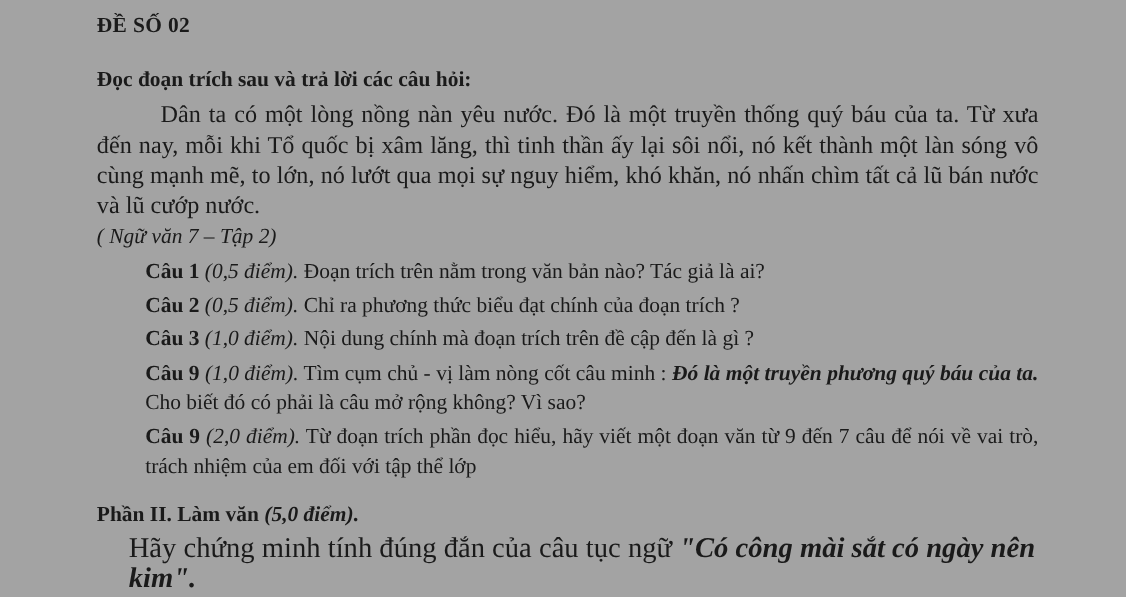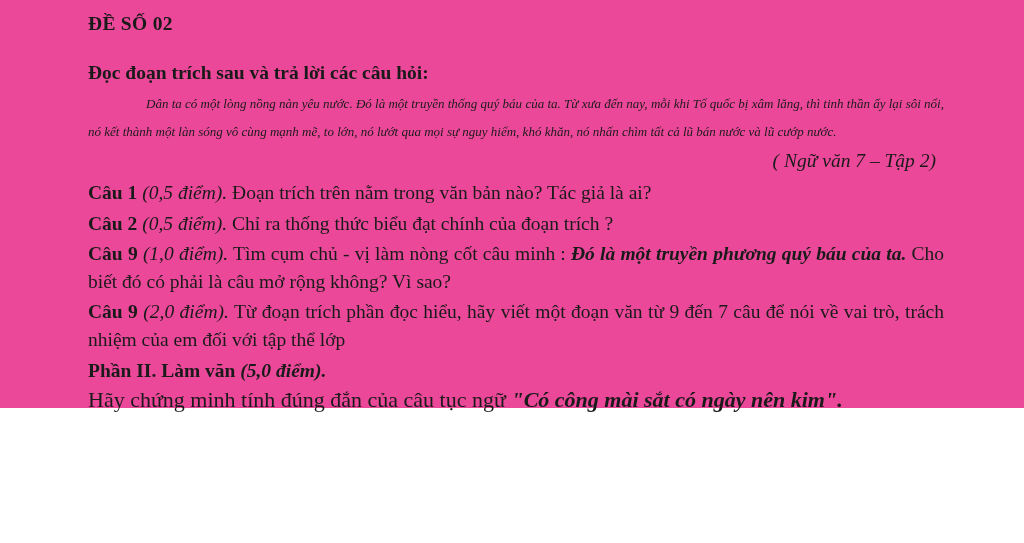--- a/index.html
+++ b/index.html
@@ -10,88 +10,88 @@
   body {
     width: 1024px;
     height: 543px;
     overflow: hidden;
     font-family: "Liberation Serif", serif;
     color: #1a1a1a;
   }
   .page {
     position: relative;
     width: 1024px;
-    height: 408px;
-    background: #ec4899;
+    height: 543px;
+    background: #a3a3a3;
   }
   .doc {
     position: absolute;
     left: 88px;
     top: 10px;
     width: 856px;
   }
   .title {
     font-weight: bold;
     font-size: 19.5px;
     line-height: 28px;
     letter-spacing: 0.3px;
   }
   .subtitle {
     font-weight: bold;
     font-size: 19.5px;
     line-height: 30px;
     margin-top: 20px;
   }
   .passage {
-    font-style: italic;
-    font-size: 13px;
+    font-size: 22px;
     line-height: 27.5px;
     text-align: justify;
     text-justify: inter-word;
     margin-top: 2px;
   }
   .passage .indent {
     display: inline-block;
     width: 58px;
   }
   .source {
     font-style: italic;
     font-size: 19.5px;
-    text-align: right;
     line-height: 30px;
     padding-right: 8px;
     margin-top: 1px;
   }
   .q {
     font-size: 19.5px;
     line-height: 27.5px;
     text-align: justify;
     margin-top: 3px;
+    margin-left: 44px;
   }
   .q b {
     font-weight: bold;
   }
   .q i {
     font-style: italic;
   }
   .q .bi {
     font-weight: bold;
     font-style: italic;
   }
   .sec {
     font-size: 19.5px;
     line-height: 28px;
-    margin-top: 4px;
+    margin-top: 16px;
   }
   .sec b { font-weight: bold; }
   .sec .bi { font-weight: bold; font-style: italic; }
   .final {
-    font-size: 22px;
+    font-size: 26px;
     line-height: 28px;
     margin-top: 1px;
+    margin-left: 29px;
   }
   .final .bi { font-weight: bold; font-style: italic; }
 </style>
 </head>
 <body>
 
 <div class="page">
   <div class="doc">
 
     <div class="title">ĐỀ SỐ 02</div>
@@ -104,23 +104,28 @@
 
     <div class="q">
       <b>Câu 1</b>
       <i>(0,5 điểm).</i>
       <span>Đoạn trích trên nằm trong văn bản nào? Tác giả là ai?</span>
     </div>
 
     <div class="q">
       <b>Câu 2</b>
       <i>(0,5 điểm).</i>
-      <span>Chỉ ra thống thức biểu đạt chính của đoạn trích ?</span>
+      <span>Chỉ ra phương thức biểu đạt chính của đoạn trích ?</span>
     </div>
 
+    <div class="q">
+      <b>Câu 3</b>
+      <i>(1,0 điểm).</i>
+      <span>Nội dung chính mà đoạn trích trên đề cập đến là gì ?</span>
+    </div>
 
     <div class="q">
       <b>Câu 9</b>
       <i>(1,0 điểm).</i>
       <span>Tìm cụm chủ - vị làm nòng cốt câu minh : </span><span class="bi">Đó là một truyền phương quý báu của ta.</span><span> Cho biết đó có phải là câu mở rộng không? Vì sao?</span>
     </div>
 
     <div class="q">
       <b>Câu 9</b>
       <i>(2,0 điểm).</i>

